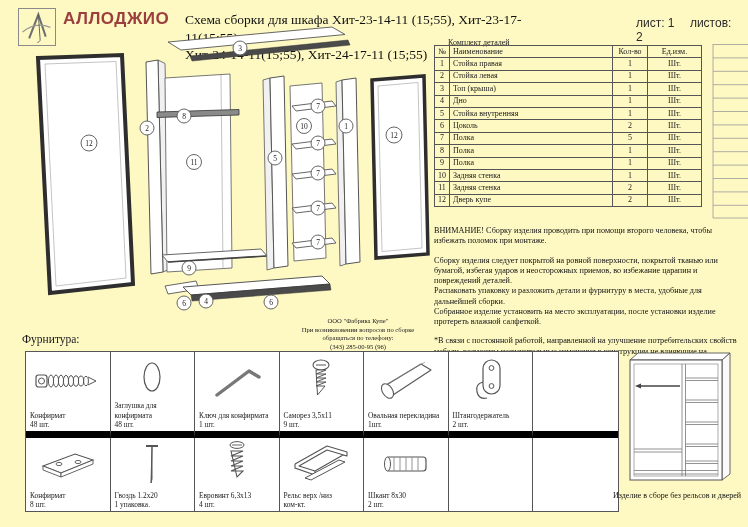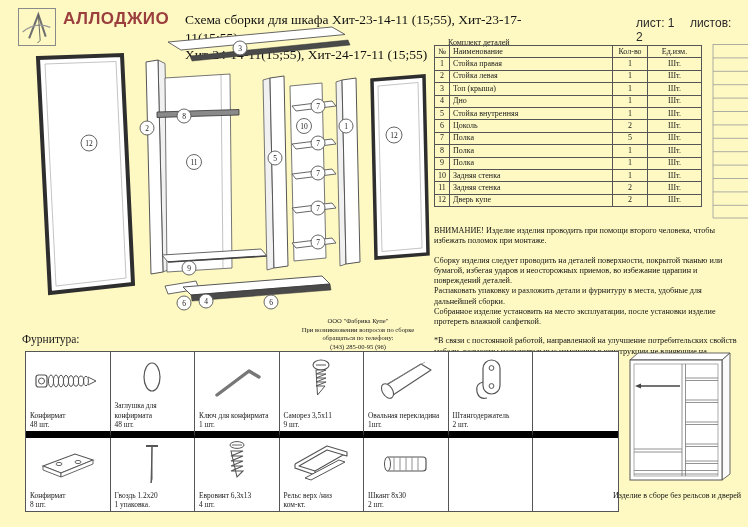--- a/index.html
+++ b/index.html
@@ -310,22 +310,22 @@
         <line x1="1" y1="107.7" x2="36" y2="107.7"></line>
       <line x1="1" y1="121.1" x2="36" y2="121.1"></line>
         <line x1="1" y1="134.5" x2="36" y2="134.5"></line>
         <line x1="1" y1="147.9" x2="36" y2="147.9"></line>
       <line x1="1" y1="161.3" x2="36" y2="161.3"></line>
         <line x1="1" y1="174" x2="36" y2="174"></line>
     </g>
   </svg>
 
   <div class="notes">
-    <p>ВНИМАНИЕ! Изделие изделия проводить при помощи второго человека, чтобы избежать поломок при монтаже.</p>
-    <p class="gap">Сборку изделия следует проводить на деталей поверхности, покрытой тканью или бумагой, избегая ударов и неосторожных приемов, во избежание царапин и повреждений деталей.</p>
+    <p>ВНИМАНИЕ! Сборку изделия проводить при помощи второго человека, чтобы избежать поломок при монтаже.</p>
+    <p class="gap">Сборку изделия следует покрытой на ровной поверхности, покрытой тканью или бумагой, избегая ударов и неосторожных приемов, во избежание царапин и повреждений деталей.</p>
     <p>Распаковать упаковку и разложить детали и фурнитуру в места, удобные для дальнейшей сборки.</p>
     <p>Собранное изделие установить на место эксплуатации, после установки изделие протереть влажной салфеткой.</p>
     <p class="gap">*В связи с постоянной работой, направленной на улучшение потребительских свойств мебели, возможны незначительные изменения в конструкции не влияющие на функциональные качества изделий.</p>
   </div>
 
   <div class="contact">
     <div>ООО "Фабрика Купе"</div>
     <div>При возникновении вопросов по сборке</div>
     <div>обращаться по телефону:</div>
     <div>(343) 285-00-95 (96)</div>

